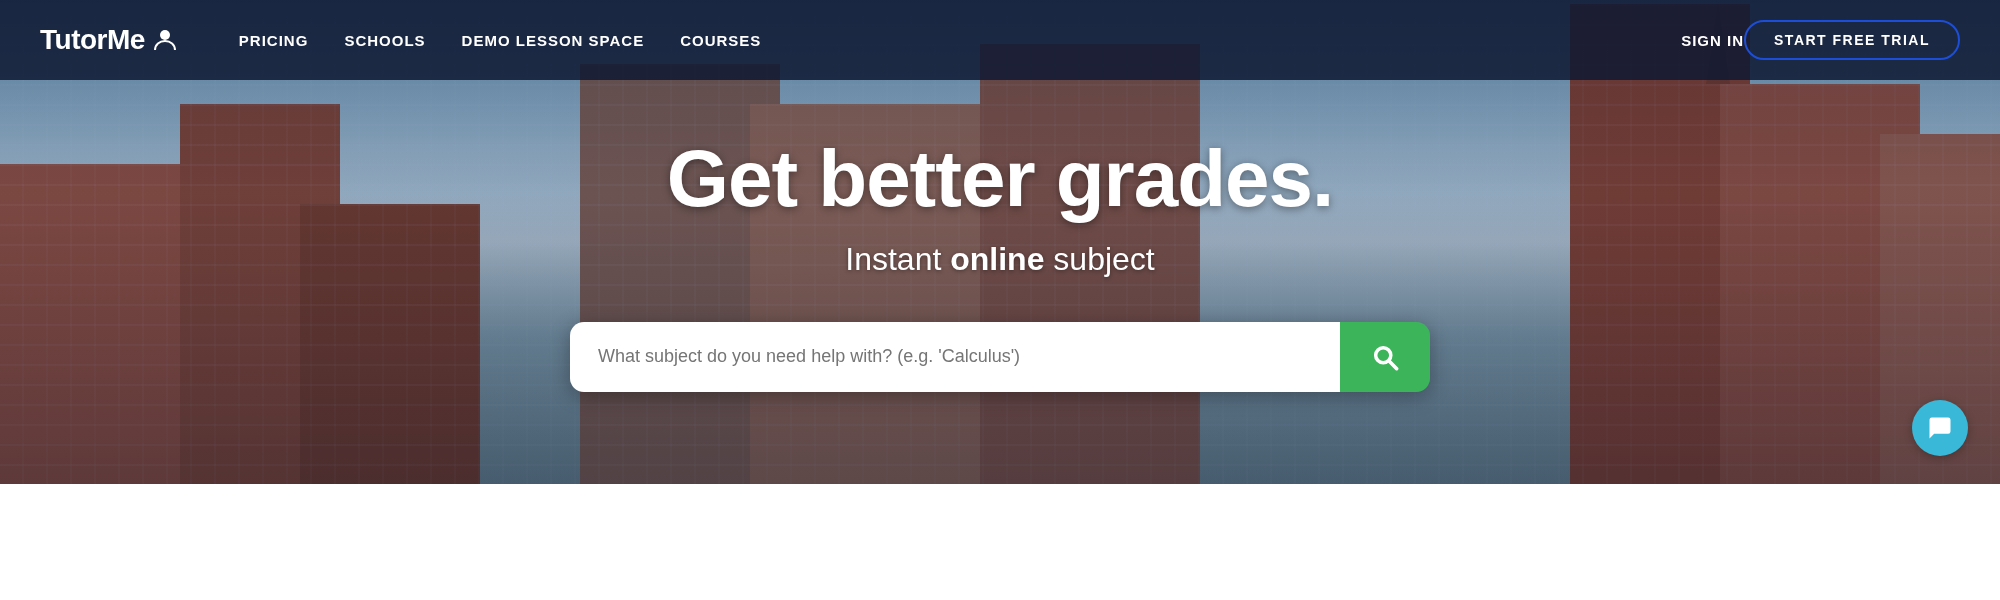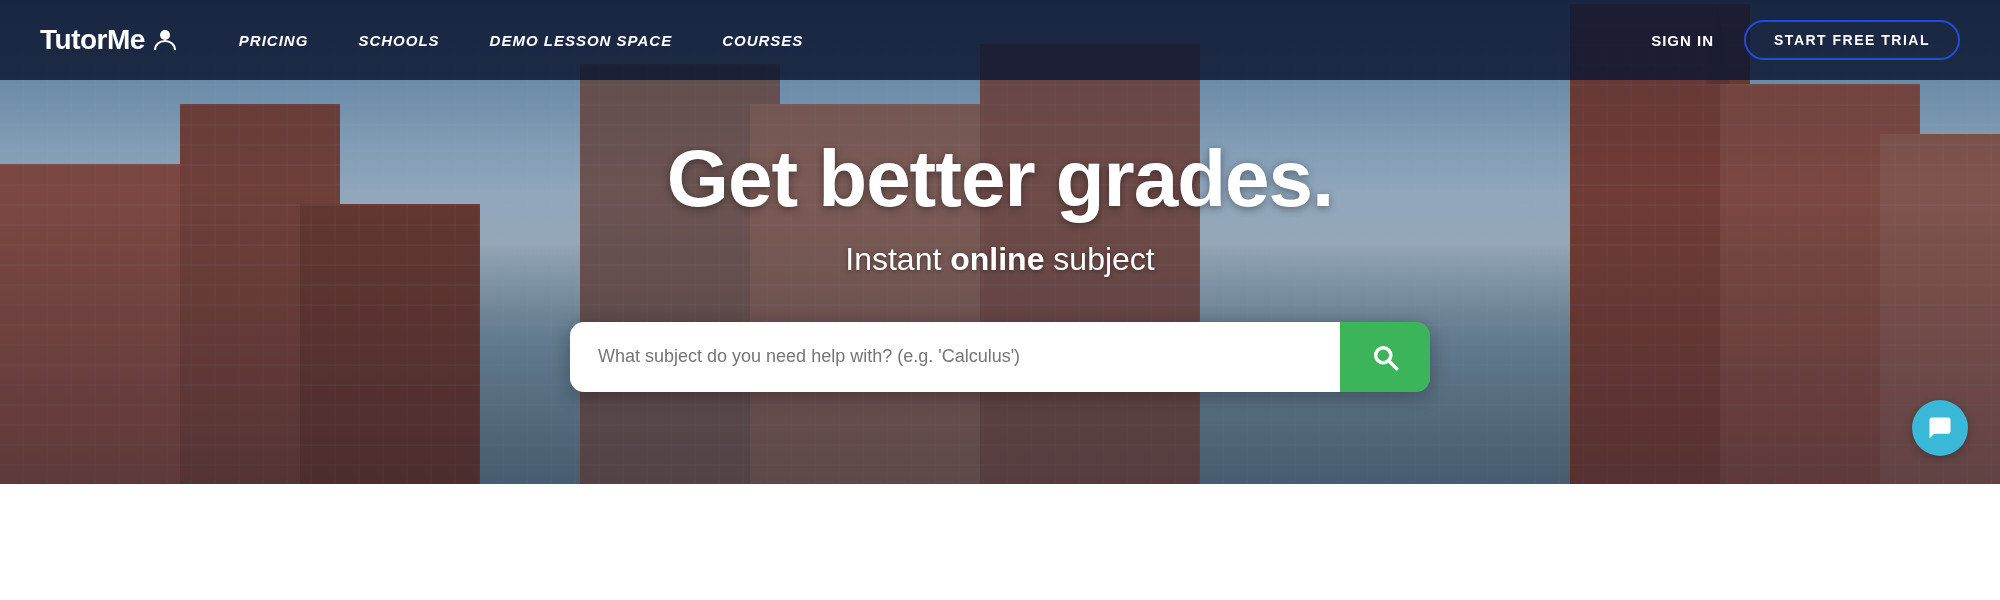--- a/index.html
+++ b/index.html
@@ -38,39 +38,37 @@
     }
 
     .logo-icon {
       width: 28px;
       height: 28px;
     }
 
     .nav-links {
       display: flex;
       align-items: center;
-      gap: 50px;
+      gap: 36px;
       flex: 1;
-      font-style: italic;
     }
 
     .nav-link {
       color: #ffffff;
       font-size: 15px;
       font-weight: 600;
       letter-spacing: 1px;
       text-transform: uppercase;
       cursor: pointer;
       white-space: nowrap;
     }
 
     .nav-right {
       display: flex;
       align-items: center;
-      gap: 30px;
     }
 
     .sign-in {
       color: #ffffff;
       font-size: 15px;
       font-weight: 600;
       letter-spacing: 1px;
       text-transform: uppercase;
       cursor: pointer;
     }

